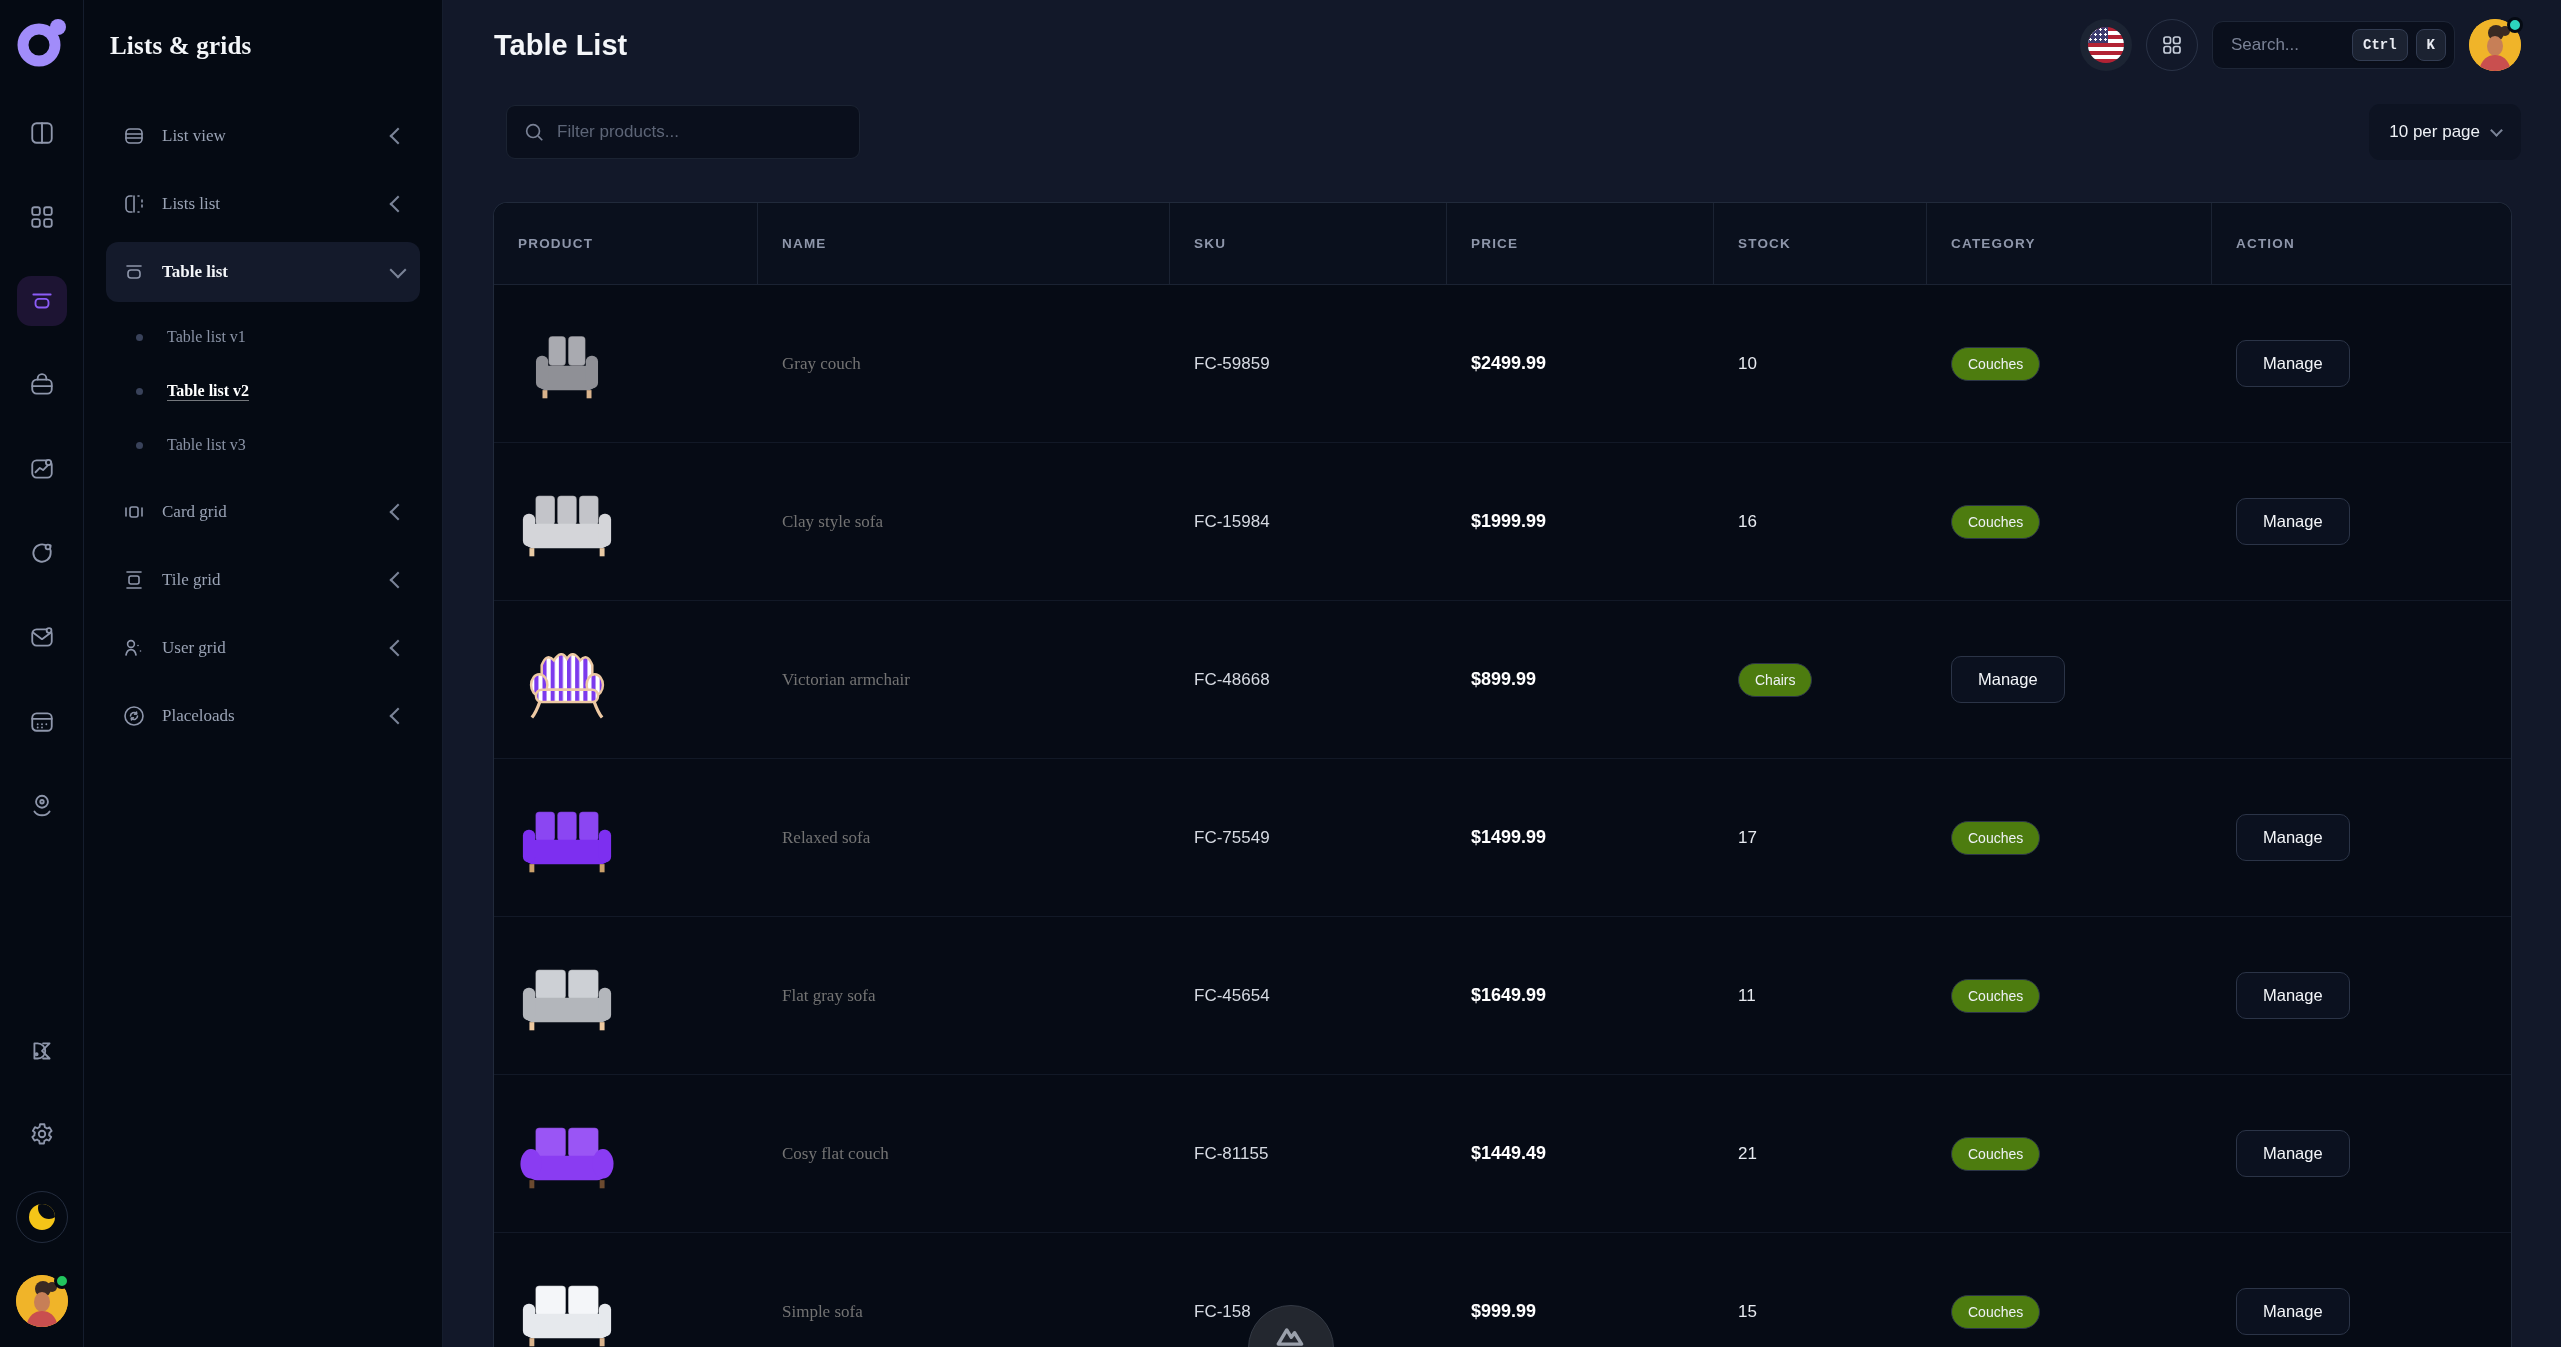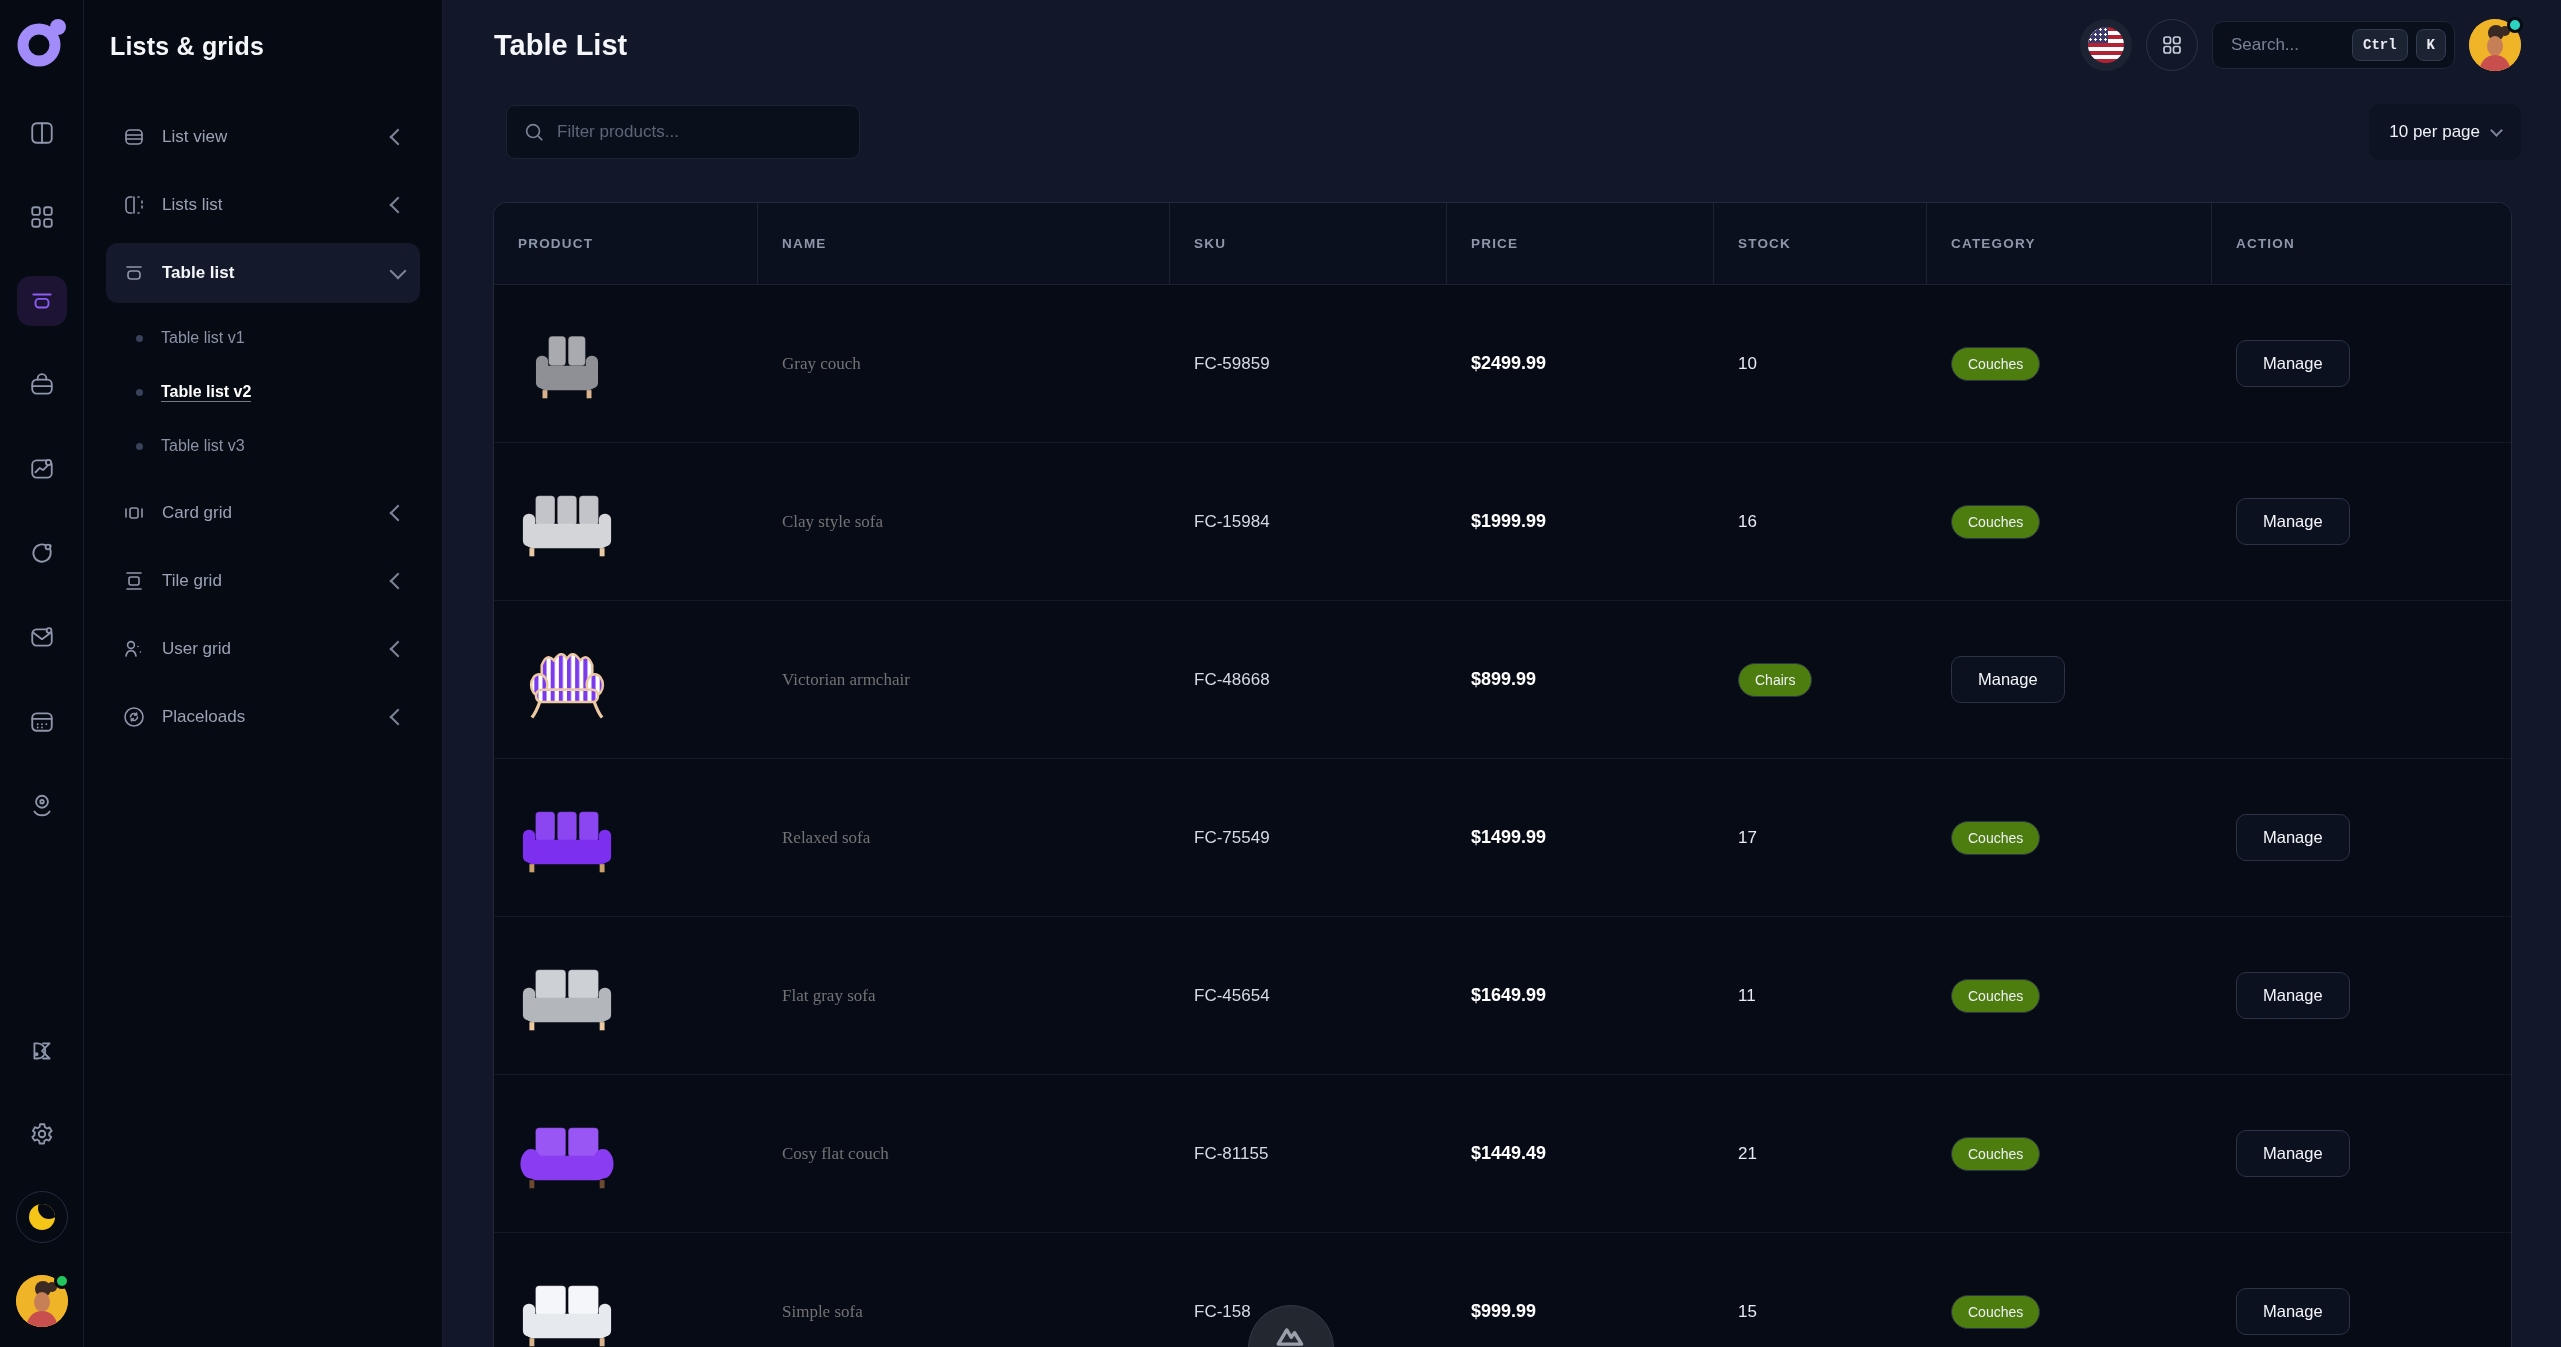--- a/index.html
+++ b/index.html
@@ -28,36 +28,36 @@
   .moon { width:26px; height:26px; border-radius:50%; background:#f5c518; position:relative; overflow:hidden; }
   .moon::after { content:""; position:absolute; width:22px; height:22px; border-radius:50%; background:#050a13; left:9px; top:-7px; }
   .avatar { width:52px; height:52px; border-radius:50%; background:#f0b429; position:relative; cursor:pointer; flex:none; }
   .avatar svg { position:absolute; inset:0; border-radius:50%; overflow:hidden; }
   .avatar .dot { position:absolute; right:-2px; top:-2px; width:16px; height:16px; border-radius:50%; border:3px solid #050a13; }
 
   
   .sidebar {
     position:absolute; left:84px; top:0; bottom:0; width:359px;
     background:#050a13; border-right:1px solid #151d2d;
-    padding:26px 22px; z-index:4;
+    padding:26px 22px; z-index:4;font-family:Liberation Serif, serif;
   }
   .sidebar h1 { font-size:25px; font-weight:bold; letter-spacing:.2px; margin:6px 0 46px 4px; }
   .nav-item {
     display:flex; align-items:center; gap:16px; height:60px;
     padding:0 16px; border-radius:12px; cursor:pointer;
     color:#9aa3b5; font-size:17px; margin-bottom:8px;
   }
   .nav-item svg { stroke:#8e96ab; fill:none; stroke-width:1.6; stroke-linecap:round; stroke-linejoin:round; flex:none; }
   .nav-item .lbl { flex:1; }
   .nav-item.active { background:#141a2b; color:#f4f6f9; font-weight:bold; }
   .chev { width:12px; height:12px; border-left:2px solid #7b8498; border-bottom:2px solid #7b8498; flex:none; }
   .chev.left { transform:rotate(45deg); }
   .chev.down { transform:rotate(-45deg); margin-top:-4px; }
   .subnav { margin:4px 0 10px; }
-  .sub-item { display:flex; align-items:center; gap:18px; height:54px; padding-left:30px; cursor:pointer; color:#8a93a6; font-size:16px; }
+  .sub-item { display:flex; align-items:center; gap:24px; height:54px; padding-left:30px; cursor:pointer; color:#8a93a6; font-size:16px; }
   .sub-item .bullet { width:7px; height:7px; border-radius:50%; background:#39425a; flex:none; }
   .sub-item.active { color:#ffffff; font-weight:bold; }
   .sub-item.active .lbl { border-bottom:1px solid rgba(255,255,255,.45); }
 
   
   .main { position:absolute; left:443px; top:0; right:0; bottom:0; background:#121829; }
   .topbar { height:90px; display:flex; align-items:center; padding:0 40px 0 51px; }
   .page-title { font-size:29px; font-weight:bold; }
   .topbar-right { margin-left:auto; display:flex; align-items:center; gap:14px; }
   .circle-btn { width:52px; height:52px; border-radius:50%; display:flex; align-items:center; justify-content:center; cursor:pointer; }

